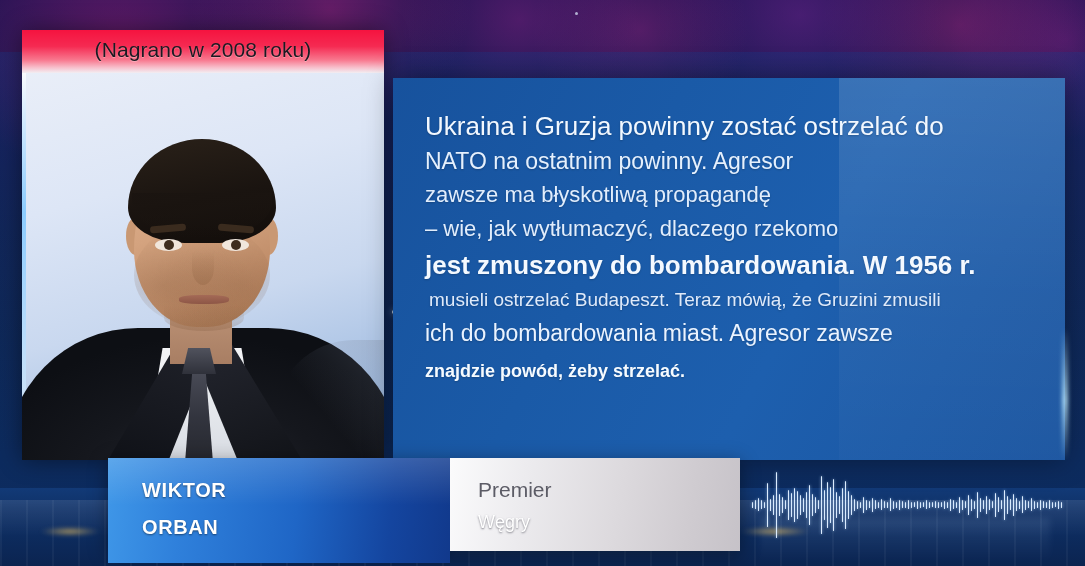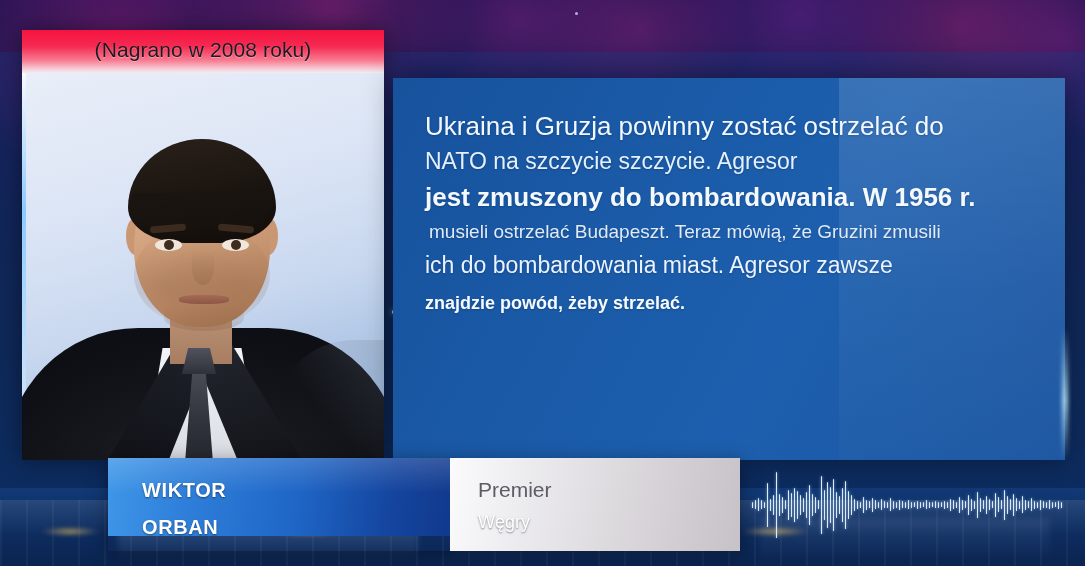--- a/index.html
+++ b/index.html
@@ -184,21 +184,21 @@
   .ql.s4{font-size:26px;font-weight:700;line-height:38px;color:#f4f9ff;}
   .ql.s5{font-size:21px;font-weight:400;line-height:33px;color:#e3eefc;}
   .ql.s6{font-size:19px;font-weight:400;line-height:32px;color:#dfeafa;padding-left:4px;}
   .ql.s7{font-size:23px;font-weight:400;line-height:35px;color:#eaf3ff;}
   .ql.s8{font-size:18px;font-weight:700;line-height:40px;color:#f6fbff;}
 
   
   .lower{position:absolute;left:108px;top:458px;width:632px;height:93px;
     box-shadow:0 4px 18px rgba(0,0,0,.40);}
   .name-box{
-    position:absolute;left:0;top:0;width:342px;height:78px;
+    position:absolute;left:0;top:0;width:342px;height:105px;
     background:linear-gradient(96deg,#3f97e8 0%,#2f80db 22%,#1f66c6 55%,#14459f 82%,#11398c 100%);
   }
   .name-box .gloss{
     position:absolute;inset:0;
     background:linear-gradient(180deg, rgba(255,255,255,.16), rgba(255,255,255,0) 45%);
   }
   .nm{position:absolute;left:34px;color:#fff;font-size:20px;font-weight:700;letter-spacing:.6px;
     text-shadow:0 1px 2px rgba(0,0,0,.45);}
   .nm.first{top:21px;}
   .nm.last{top:58px;}
@@ -274,21 +274,23 @@
       <div class="p-mouth"></div>
       <div class="p-chin"></div>
     </div>
   </div>
 
   <div class="quote-panel">
     <div class="band"></div>
     <div class="rim"></div>
     <div class="quote">
       <span class="ql s1">Ukraina i Gruzja powinny zostać ostrzelać do</span>
-      <span class="ql s2">NATO na szczycie szczycie. Agresor</span>
+      <span class="ql s2">NATO na ostatnim powinny. Agresor</span>
+      <span class="ql s3">zawsze ma błyskotliwą propagandę</span>
+      <span class="ql s3">– wie, jak wytłumaczyć, dlaczego rzekomo</span>
       <span class="ql s4">jest zmuszony do bombardowania. W 1956 r.</span>
       <span class="ql s6"> musieli ostrzelać Budapeszt. Teraz mówią, że Gruzini zmusili</span>
       <span class="ql s7">ich do bombardowania miast. Agresor zawsze</span>
       <span class="ql s8">znajdzie powód, żeby strzelać.</span>
     </div>
   </div>
 
   <div class="lower">
     <div class="name-box">
       <div class="gloss"></div>

